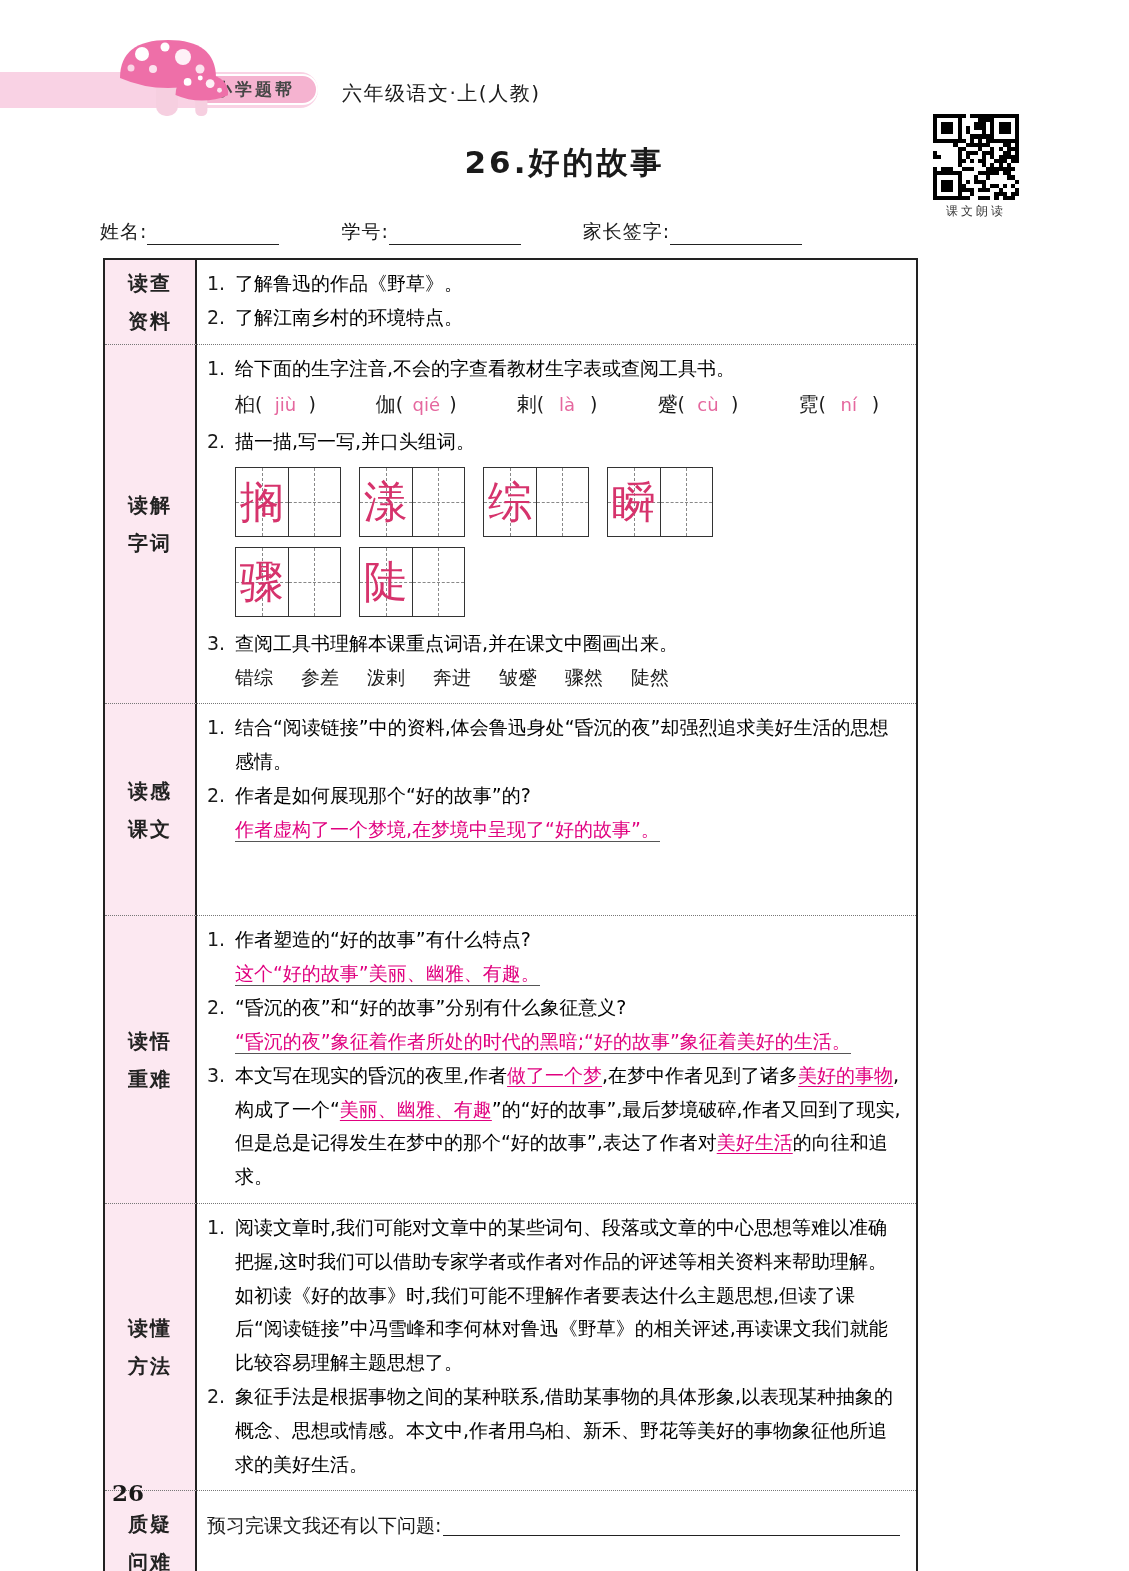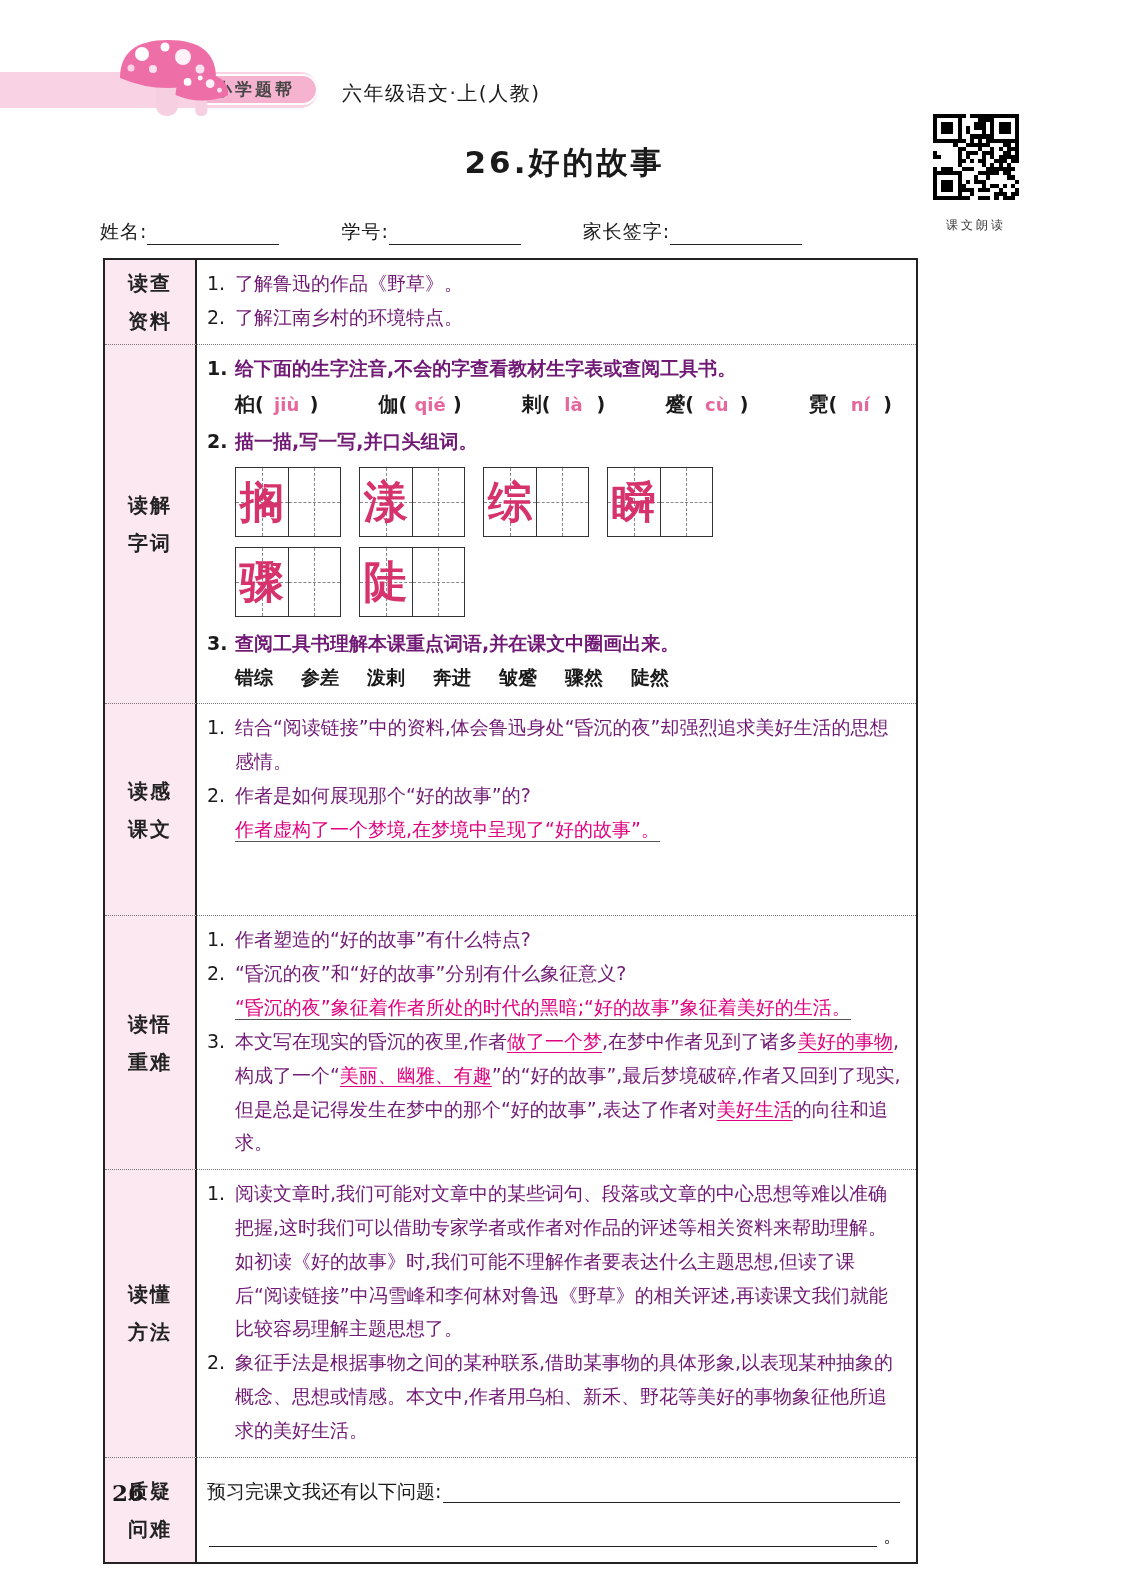--- a/index.html
+++ b/index.html
@@ -11,43 +11,43 @@
   
   .band{position:absolute;left:0;top:72px;width:318px;height:36px;background:#f9d2e4;border-radius:0 18px 18px 0;}
   .pill{position:absolute;left:192px;top:74px;width:126px;height:31px;background:#f5b3d0;border:2px solid #fff;
         border-radius:16px;display:flex;align-items:center;justify-content:center;
         font-size:17px;font-weight:bold;color:#474747;letter-spacing:3px;box-sizing:border-box;}
   .mushrooms{position:absolute;left:110px;top:36px;}
   .edition{position:absolute;left:342px;top:80px;font-size:20px;letter-spacing:1.5px;color:#1a1a1a;}
   .title{position:absolute;left:0;top:142px;width:100%;text-align:center;font-size:31px;font-weight:bold;letter-spacing:3px;}
   .qr-wrap{position:absolute;left:926px;top:114px;width:100px;text-align:center;}
   .qr{width:86px;height:86px;margin:0 auto;}
-  .qr-caption{font-size:12px;margin-top:17px;letter-spacing:3px;color:#333;}
+  .qr-caption{font-size:12px;margin-top:3px;letter-spacing:3px;color:#333;}
   
   .fields{position:absolute;left:100px;top:219px;display:flex;}
   .field{display:flex;align-items:flex-end;font-size:19px;letter-spacing:1px;}
   .field + .field{margin-left:62px;}
   .field .blank{width:132px;border-bottom:1.3px solid #222;height:22px;}
   
   .table{position:absolute;left:103px;top:258px;width:815px;border:2px solid #222;
          display:grid;grid-template-columns:92px 1fr;box-sizing:border-box;}
   .label-cell{background:#fce8f1;border-right:2px solid #222;display:flex;flex-direction:column;
               justify-content:center;align-items:center;font-size:20px;font-weight:600;
               line-height:1.9;letter-spacing:2px;color:#222;}
   .content-cell{padding:7px 14px 9px 10px;font-size:19px;line-height:1.78;box-sizing:border-box;}
   .sep{border-top:1.2px dotted #777;}
   .table > :nth-child(2){min-height:74px;}
-  .table > :nth-child(4){min-height:316px;font-weight:bold;}
+  .table > :nth-child(4){min-height:316px;}
   .table > :nth-child(6){min-height:212px;}
   .table > :nth-child(8){min-height:232px;}
   .table > :nth-child(10){min-height:248px;}
   .table > :nth-child(12){min-height:88px;}
   .item{padding-left:28px;text-indent:-28px;}
   .num{display:inline-block;width:28px;text-indent:0;}
-  .run-n{color:#701a75;}
+  .run-n{color:#000000;}
   .run-a{color:#e0007f;text-decoration:underline;text-decoration-color:#e0007f;text-underline-offset:4px;}
   .answer-line{padding-left:28px;}
   .ans-text{color:#e0007f;border-bottom:1.3px solid #555;padding-bottom:1px;}
   .ans-text .run-a{text-decoration:none;}
   
   .pinyin-row{padding-left:28px;display:flex;gap:60px;margin:2px 0;}
   .py-item{white-space:nowrap;}
   .py-char{font-size:20px;}
   .py-paren{color:#1a1a1a;}
   .py{display:inline-block;min-width:46px;text-align:center;color:#e5679e;font-size:18px;}
@@ -356,20 +356,21 @@
       <div class="item"><span class="num">1.</span><span class="run-n">结合“阅读链接”中的资料,体会鲁迅身处“昏沉的夜”却强烈追求美好生活的思想感情。</span></div>
       <div class="item"><span class="num">2.</span><span class="run-n">作者是如何展现那个“好的故事”的?</span></div>
       <div class="answer-line"><span class="ans-text"><span class="run-a">作者虚构了一个梦境,在梦境中呈现了“好的故事”。</span></span></div>
     </div>
     <div class="label-cell sep">
       <div class="label-line">读悟</div>
       <div class="label-line">重难</div>
     </div>
     <div class="content-cell sep">
       <div class="item"><span class="num">1.</span><span class="run-n">作者塑造的“好的故事”有什么特点?</span></div>
+      <div class="answer-line"><span class="ans-text"><span class="run-a">这个“好的故事”美丽、幽雅、有趣。</span></span></div>
       <div class="item"><span class="num">2.</span><span class="run-n">“昏沉的夜”和“好的故事”分别有什么象征意义?</span></div>
       <div class="answer-line"><span class="ans-text"><span class="run-a">“昏沉的夜”象征着作者所处的时代的黑暗;“好的故事”象征着美好的生活。</span></span></div>
       <div class="item"><span class="num">3.</span><span class="run-n">本文写在现实的昏沉的夜里,作者</span><span class="run-a">做了一个梦</span><span class="run-n">,在梦中作者见到了诸多</span><span class="run-a">美好的事物</span><span class="run-n">,构成了一个“</span><span class="run-a">美丽、幽雅、有趣</span><span class="run-n">”的“好的故事”,最后梦境破碎,作者又回到了现实,但是总是记得发生在梦中的那个“好的故事”,表达了作者对</span><span class="run-a">美好生活</span><span class="run-n">的向往和追求。</span></div>
     </div>
     <div class="label-cell sep">
       <div class="label-line">读懂</div>
       <div class="label-line">方法</div>
     </div>
     <div class="content-cell sep">
       <div class="item"><span class="num">1.</span><span class="run-n">阅读文章时,我们可能对文章中的某些词句、段落或文章的中心思想等难以准确把握,这时我们可以借助专家学者或作者对作品的评述等相关资料来帮助理解。如初读《好的故事》时,我们可能不理解作者要表达什么主题思想,但读了课后“阅读链接”中冯雪峰和李何林对鲁迅《野草》的相关评述,再读课文我们就能比较容易理解主题思想了。</span></div>

